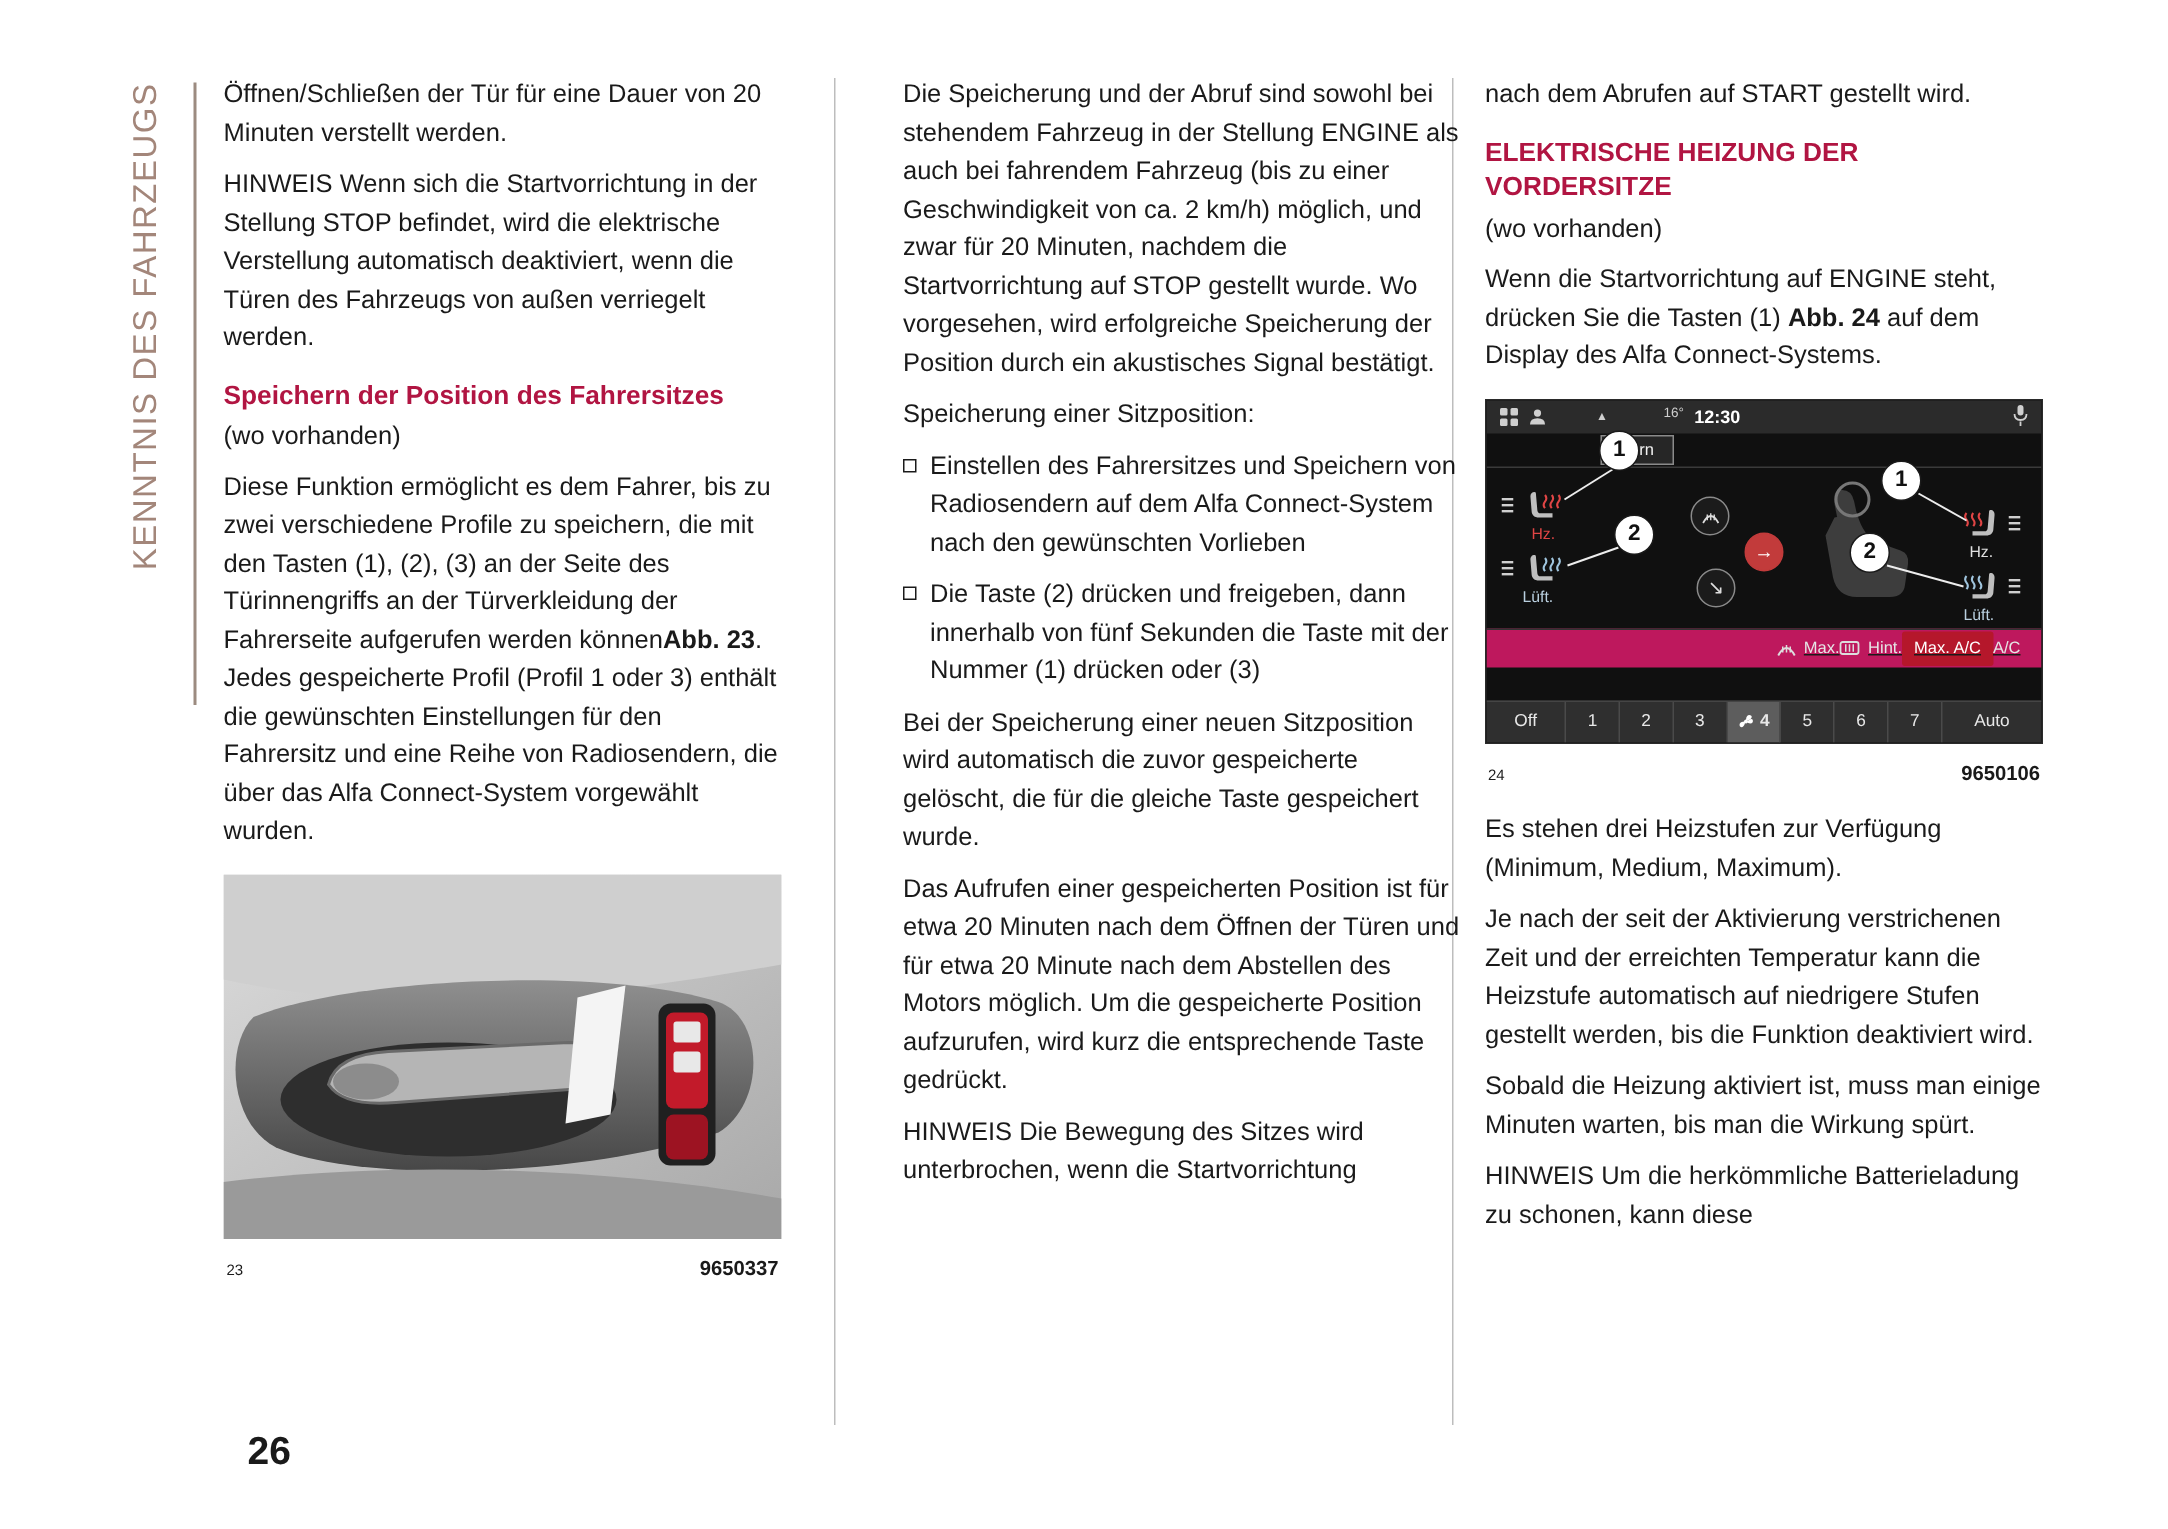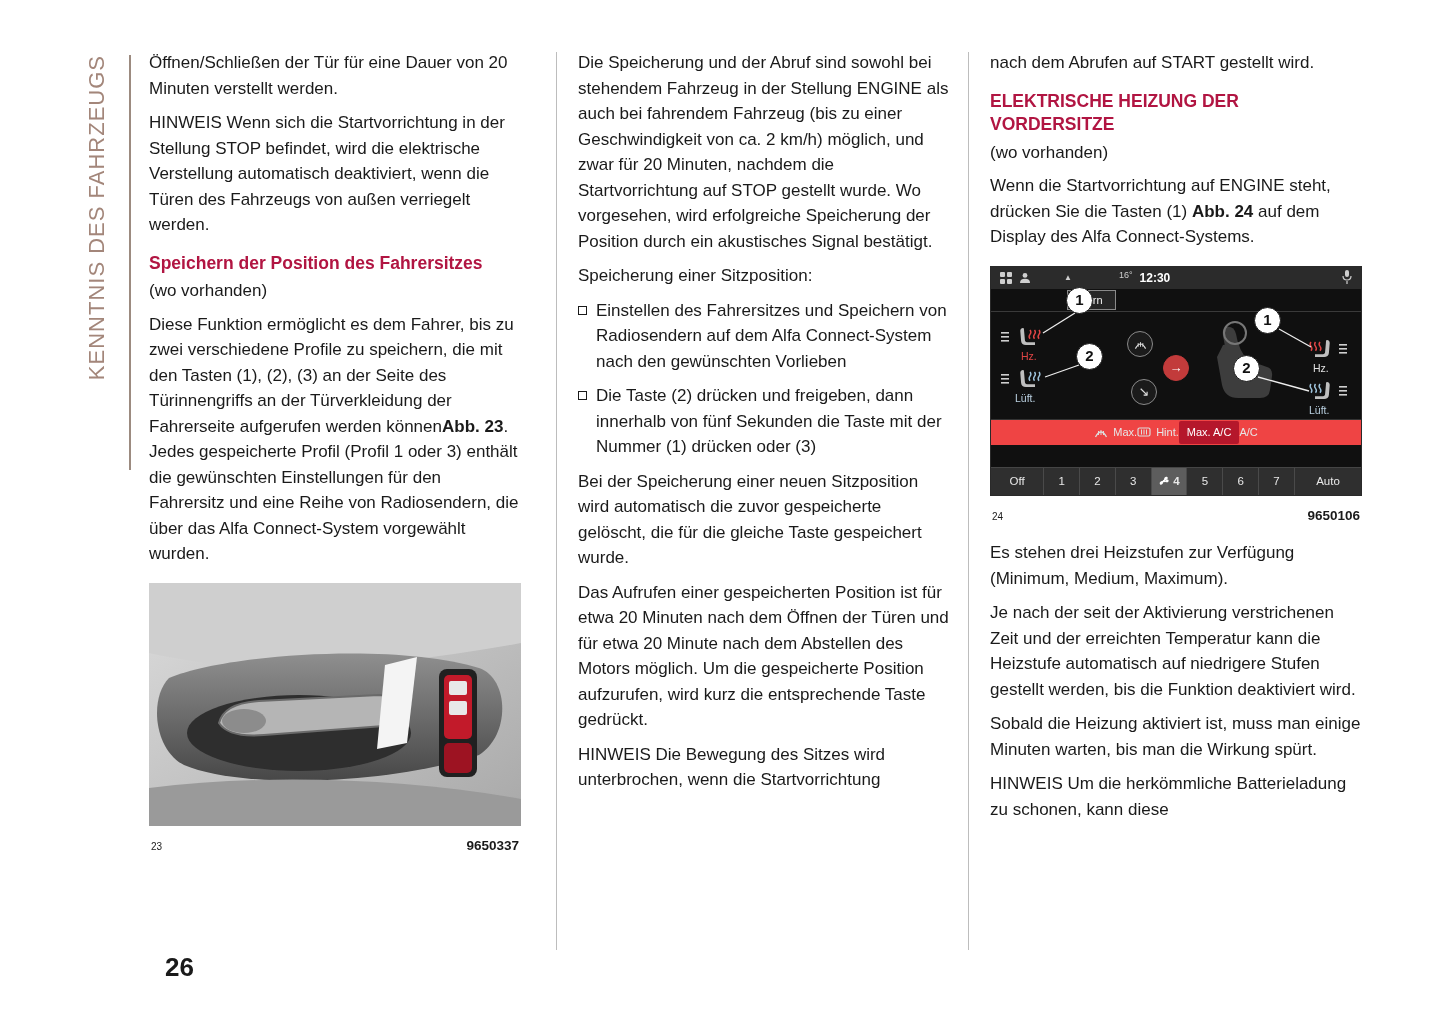--- a/index.html
+++ b/index.html
@@ -9,55 +9,55 @@
   }
   
   .sidebar{position:absolute;left:84px;top:55px;height:418px;display:flex;align-items:flex-start;}
   .sidebar-text{
     writing-mode:vertical-rl;transform:rotate(180deg);
     font-size:22px;letter-spacing:1px;color:#a3867a;white-space:nowrap;
   }
   .sidebar-rule{position:absolute;left:129px;top:55px;width:2px;height:415px;background:#9c8b80;}
   
   .col{position:absolute;top:50px;width:372px;font-size:17px;line-height:1.5;}
-  #col1{left:149px;} #col2{left:578px;} #col3{left:990px;}
+  #col1{left:149px;} #col2{left:602px;} #col3{left:990px;}
   .divider{position:absolute;top:52px;width:1px;height:898px;background:#bdbdbd;}
   #div1{left:556px;} #div2{left:968px;}
   .para{margin:0 0 9px 0;}
   .section-heading{color:#b11542;font-weight:bold;font-size:17.5px;line-height:1.35;margin:14px 0 3px 0;max-width:340px;}
   .availability{margin:0 0 8px 0;}
   .bullet{display:flex;margin:0 0 9px 0;}
   .sq{flex:0 0 auto;width:7px;height:7px;border:1.6px solid #1a1a1a;margin:8px 9px 0 0;}
   .bold{font-weight:bold;margin-top:17px;}
   
   figure{margin:0;}
   .figure{margin-top:16px;}
   .fig-img{display:block;width:372px;height:243px;}
   .fig-caption{display:flex;justify-content:space-between;align-items:baseline;margin:10px 2px 14px 2px;}
   .fig-num{font-size:10px;}
   .fig-code{font-size:13.5px;font-weight:bold;}
   
   .display{position:relative;width:370px;height:228px;background:#101010;border:1px solid #2a2a2a;overflow:hidden;}
   .disp-topbar{position:absolute;top:0;left:0;right:0;height:22px;background:#2b2b2b;display:flex;align-items:center;gap:7px;padding:0 9px;box-sizing:border-box;}
   .disp-tri{font-size:8px;color:#cfcfcf;margin-left:26px;}
-  .disp-temp{font-size:9px;color:#cfcfcf;margin-left:40px;align-self:flex-start;padding-top:2px;}
+  .disp-temp{font-size:9px;color:#cfcfcf;margin-left:30px;align-self:flex-start;padding-top:2px;}
   .disp-time{font-size:12px;color:#ffffff;font-weight:bold;}
   .mic{margin-left:auto;}
   .disp-tabs{position:absolute;top:22px;left:0;right:0;height:22px;border-bottom:1px solid #3a3a3a;display:flex;align-items:center;}
   .disp-tab{margin-left:76px;font-size:11px;color:#f2f2f2;border:1px solid #8a8a8a;padding:1px 12px;background:#262626;}
   .abs{position:absolute;}
   .disp-label{position:absolute;font-size:10.5px;color:#e0e0e0;}
   .hz-red{color:#e04545;}
   .lueft{color:#b9cfdf;}
   .circle-btn{position:absolute;width:26px;height:26px;border:1.5px solid #8a8a8a;border-radius:50%;display:flex;align-items:center;justify-content:center;color:#dddddd;font-size:13px;background:#1b1b1b;box-sizing:border-box;}
   .red-btn{background:#c23b3b;border-color:#c23b3b;color:#fff;}
   .ring{position:absolute;width:24px;height:24px;border:2px solid #777777;border-radius:50%;box-sizing:border-box;}
   .callout{position:absolute;width:27px;height:27px;border-radius:50%;background:#ffffff;border:1.6px solid #1a1a1a;color:#111111;display:flex;align-items:center;justify-content:center;font-size:15px;font-weight:bold;z-index:6;box-sizing:border-box;}
   .callout-lines{position:absolute;left:0;top:0;z-index:5;}
-  .disp-row{position:absolute;left:0;right:0;top:152px;height:26px;display:flex;align-items:center;justify-content:center;padding:0 14px;background:#ef4444;border-top:1px solid #333333;box-sizing:border-box;}
+  .disp-row{position:absolute;left:0;right:0;top:152px;height:26px;display:flex;align-items:center;justify-content:flex-end;padding:0 14px;background:#be185d;border-top:1px solid #333333;box-sizing:border-box;text-decoration:underline;}
   .disp-btn{display:flex;align-items:center;gap:5px;font-size:11px;color:#e6e6e6;}
   .maxac{background:#b5172b;color:#ffffff;padding:3px 8px;font-size:11px;border-radius:2px;}
   .fan-bar{position:absolute;left:0;right:0;bottom:0;height:27px;display:flex;align-items:stretch;background:#2f2f2f;border-top:1px solid #454545;}
   .fan-cell{flex:1;display:flex;align-items:center;justify-content:center;gap:3px;font-size:11.5px;color:#e8e8e8;border-right:1px solid #4a4a4a;}
   .fan-cell:last-child{border-right:none;}
   .fan-cell.off{flex:1.5;} .fan-cell.auto{flex:1.9;text-align:center;}
   .fan-cell.active{background:#5d5d5d;font-weight:bold;}
   
   .page-number{position:absolute;left:165px;top:952px;font-size:26px;font-weight:bold;}
 </style>

